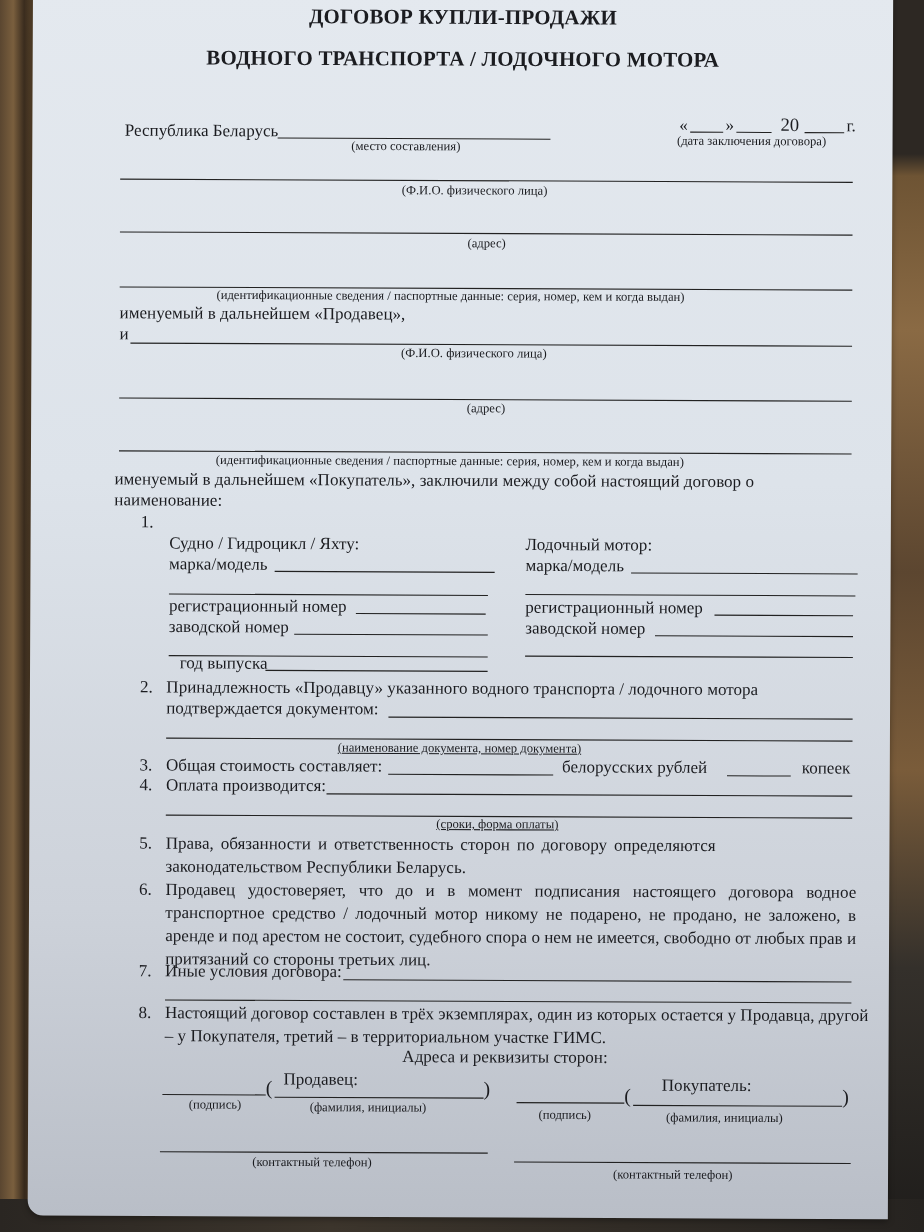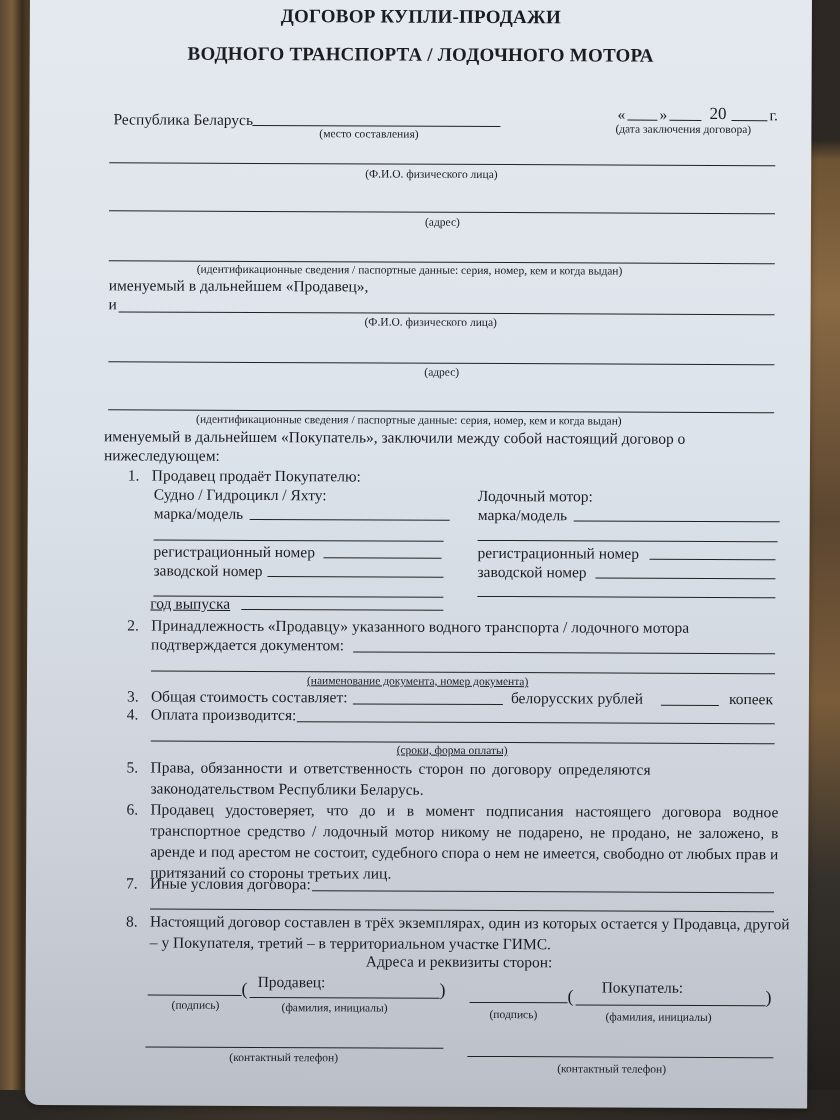--- a/index.html
+++ b/index.html
@@ -77,35 +77,34 @@
   <div class="abs t" style="left:80px; top:305px;">и</div>
   <div class="line" style="left:90px; top:321px; width:656px;"></div>
   <div class="abs cap" style="left:336px; top:324px;">(Ф.И.О. физического лица)</div>
 
   <div class="line" style="left:80px; top:371px; width:666px;"></div>
   <div class="abs cap" style="left:396px; top:374px;">(адрес)</div>
 
   <div class="line" style="left:80px; top:419px; width:666px;"></div>
   <div class="abs cap" style="left:168px; top:422px;">(идентификационные сведения / паспортные данные: серия, номер, кем и когда выдан)</div>
   <div class="abs t" style="left:76px; top:437px;">именуемый в дальнейшем «Покупатель», заключили между собой настоящий договор о</div>
-  <div class="abs t" style="left:76px; top:456px;">нижеследующем:</div>
+  <div class="abs t" style="left:76px; top:456px;">наименование:</div>
 
   <div class="num" style="left:100px; top:476px;">1.</div>
-  <div class="abs t" style="left:124px; top:476px;">Продавец продаёт Покупателю:</div>
 
   <div class="abs t" style="left:126px; top:495px;">Судно / Гидроцикл / Яхту:</div>
   <div class="abs t" style="left:126px; top:514px;">марка/модель</div>
   <div class="line" style="left:222px; top:528px; width:200px;"></div>
   <div class="line" style="left:126px; top:549px; width:290px;"></div>
   <div class="abs t" style="left:126px; top:552px;">регистрационный номер</div>
   <div class="line" style="left:296px; top:566px; width:118px;"></div>
   <div class="abs t" style="left:126px; top:571px;">заводской номер</div>
   <div class="line" style="left:240px; top:585px; width:176px;"></div>
   <div class="line" style="left:126px; top:605px; width:290px;"></div>
-  <div class="abs t" style="left:123px; top:604px;text-decoration:underline;">год выпуска</div>
+  <div class="abs t" style="left:136px; top:604px;">год выпуска</div>
   <div class="line" style="left:214px; top:618px; width:202px;"></div>
 
   <div class="abs t" style="left:450px; top:495px;">Лодочный мотор:</div>
   <div class="abs t" style="left:450px; top:514px;">марка/модель</div>
   <div class="line" style="left:546px; top:528px; width:206px;"></div>
   <div class="line" style="left:450px; top:548px; width:300px;"></div>
   <div class="abs t" style="left:450px; top:552px;">регистрационный номер</div>
   <div class="line" style="left:622px; top:566px; width:126px;"></div>
   <div class="abs t" style="left:450px; top:571px;">заводской номер</div>
   <div class="line" style="left:568px; top:585px; width:180px;"></div>

